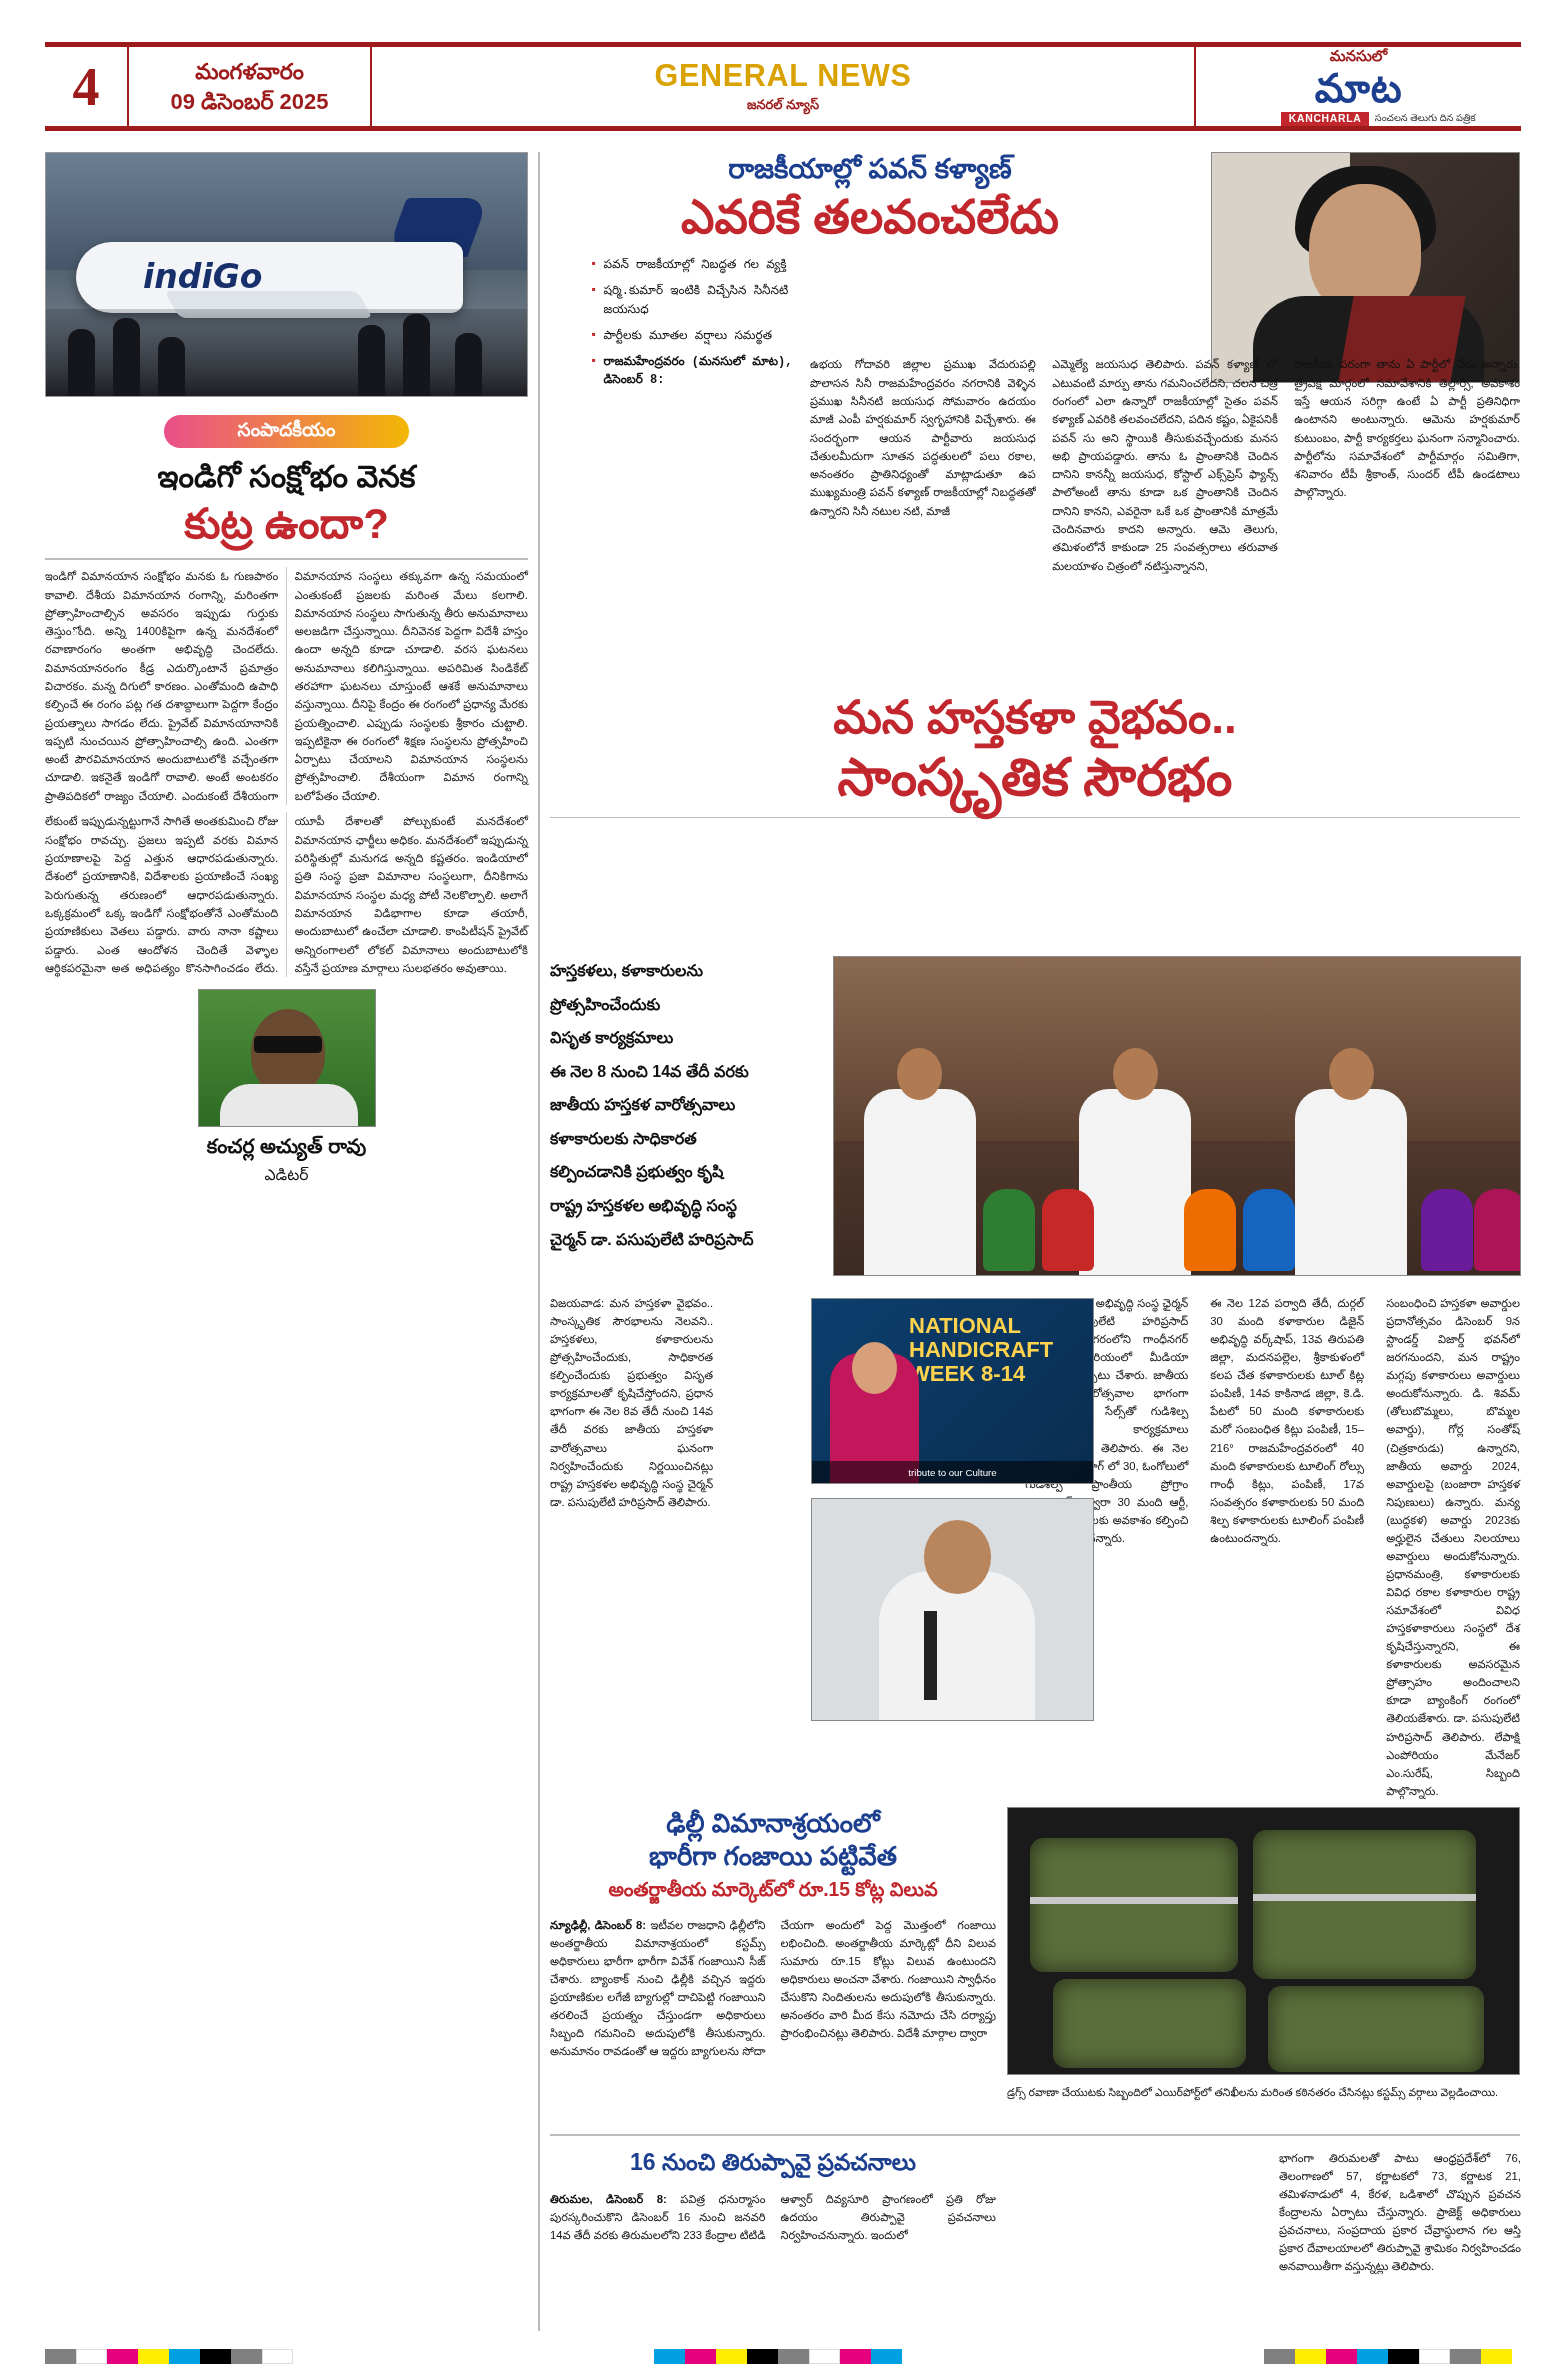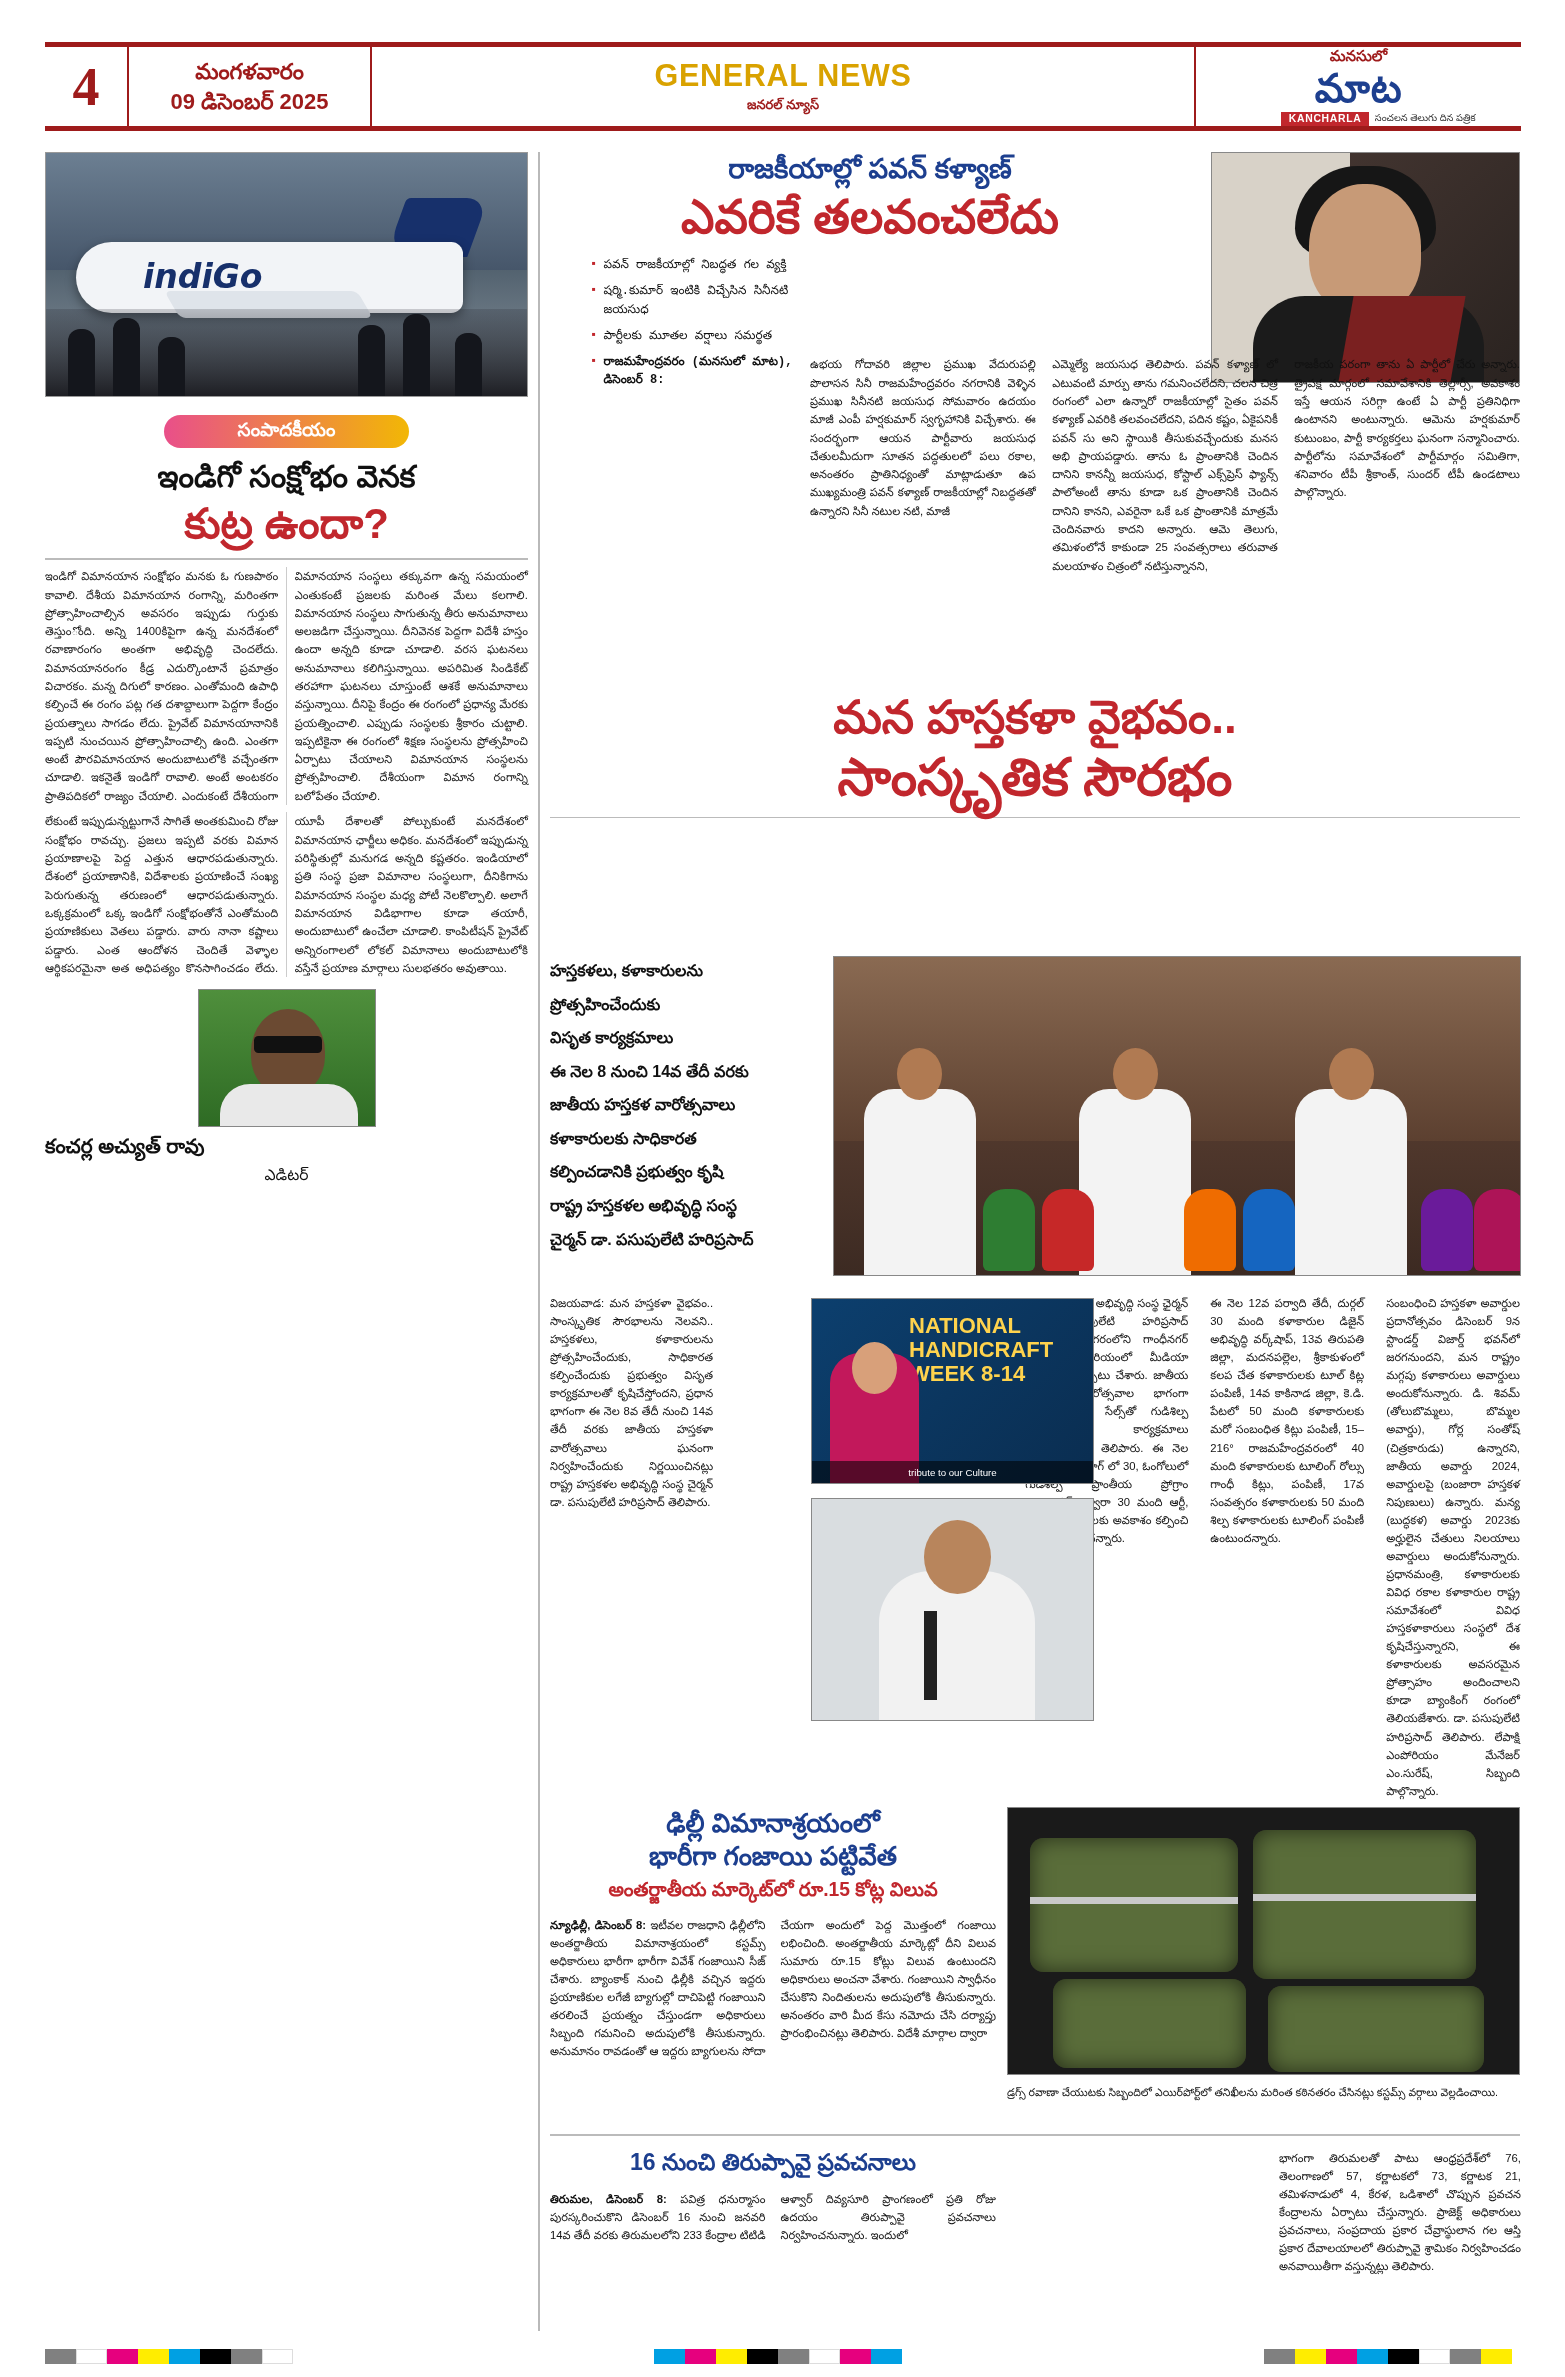--- a/index.html
+++ b/index.html
@@ -148,21 +148,21 @@
     position:absolute; left:52px; top:19.3px; width:74px; height:86px;
     background:#6b4a32; border-radius: 50% 50% 45% 45%;
   }
   .editor-photo .glass {
     position:absolute; left:55px; top:46px; width:68px; height:16.4px; background:#111; border-radius: 4.5px;
   }
   .editor-photo .shirt {
     position:absolute; left:21px; bottom:0; width:138px; height:42px; background:#e9e9e9; border-radius: 30px 30px 0 0;
   }
   .editor-name {
-    font-size: 20px; font-weight:bold; margin-top: 7.4px; color:#111;
+    text-align:center; font-size: 20px; font-weight:bold; margin-top: 7.4px; color:#111;
   }
   .editor-role { text-align:center; font-size: 15.6px; margin-top: 3px; color:#111; }
 
   
   .top-story { position:absolute; left: 550px; top: 152px; width: 970px; }
   .ts-kicker {
     text-align:center; font-size: 27.5px; font-weight:bold; color:#1d3f8f; line-height:1.2;
     width: 640px;
   }
   .ts-head {

